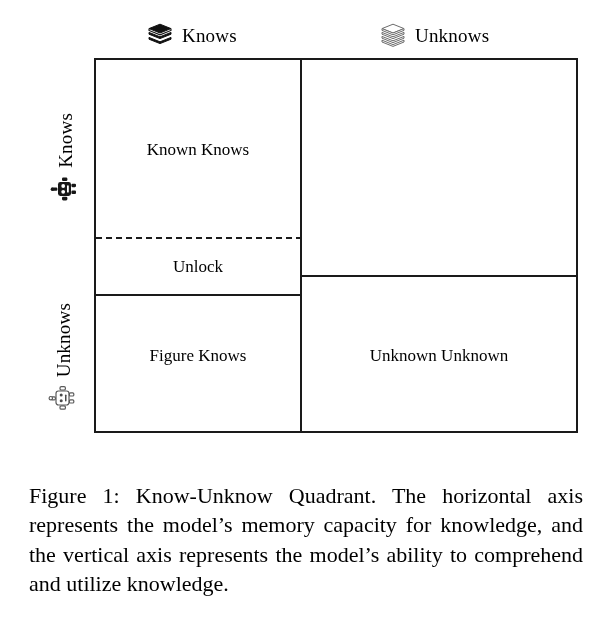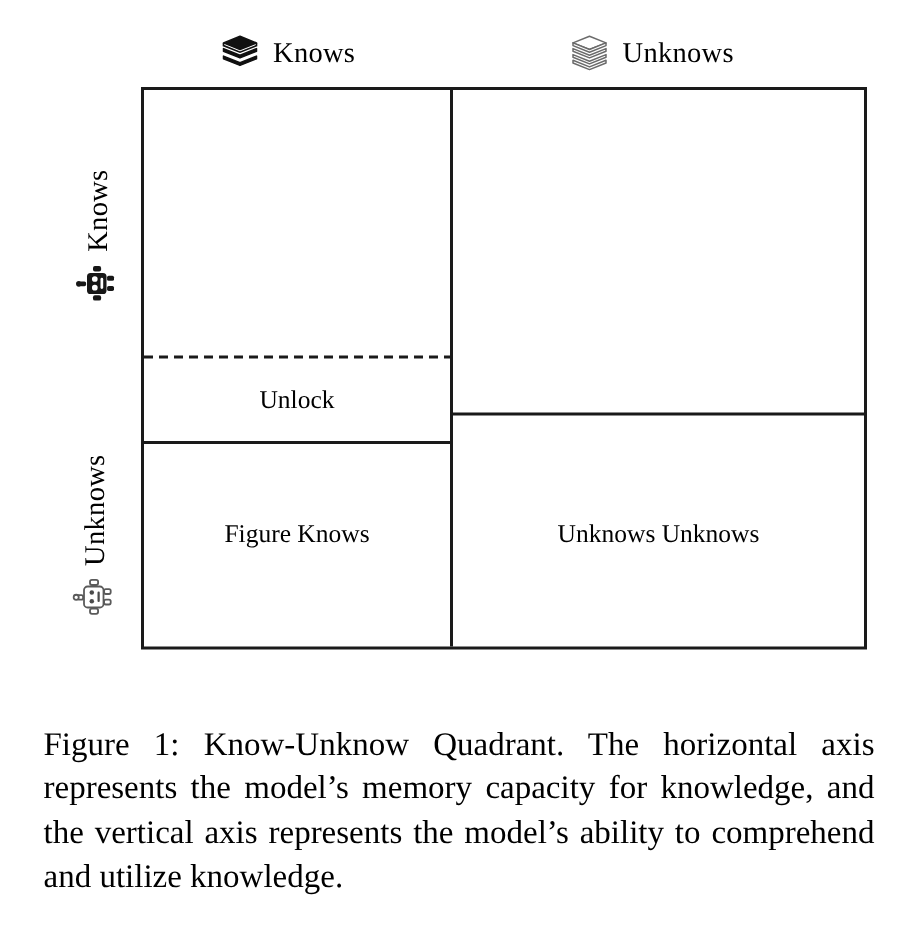--- a/index.html
+++ b/index.html
@@ -203,29 +203,32 @@
   </span>
 </div>
 
 <div id="quadrant">
 
   <div class="divider-v"></div>
   <div class="divider-h-left"></div>
   <div class="divider-h-right"></div>
   <div class="divider-dashed"></div>
 
+  <div class="cell" id="cell-known-knows">
+    <span>Known Knows</span>
+  </div>
 
   <div class="cell" id="cell-unlock">
     <span>Unlock</span>
   </div>
 
 
   <div class="cell" id="cell-unknown-knows">
     <span>Figure Knows</span>
   </div>
 
   <div class="cell" id="cell-unknown-unknows">
-    <span>Unknows Unknows</span>
+    <span>Unknown Unknown</span>
   </div>
 
 </div>
 
 <div id="caption">Figure 1: Know-Unknow Quadrant. The horizontal axis represents the model’s memory capacity for knowledge, and the vertical axis represents the model’s ability to comprehend and utilize knowledge.</div>
 
 </body></html>

